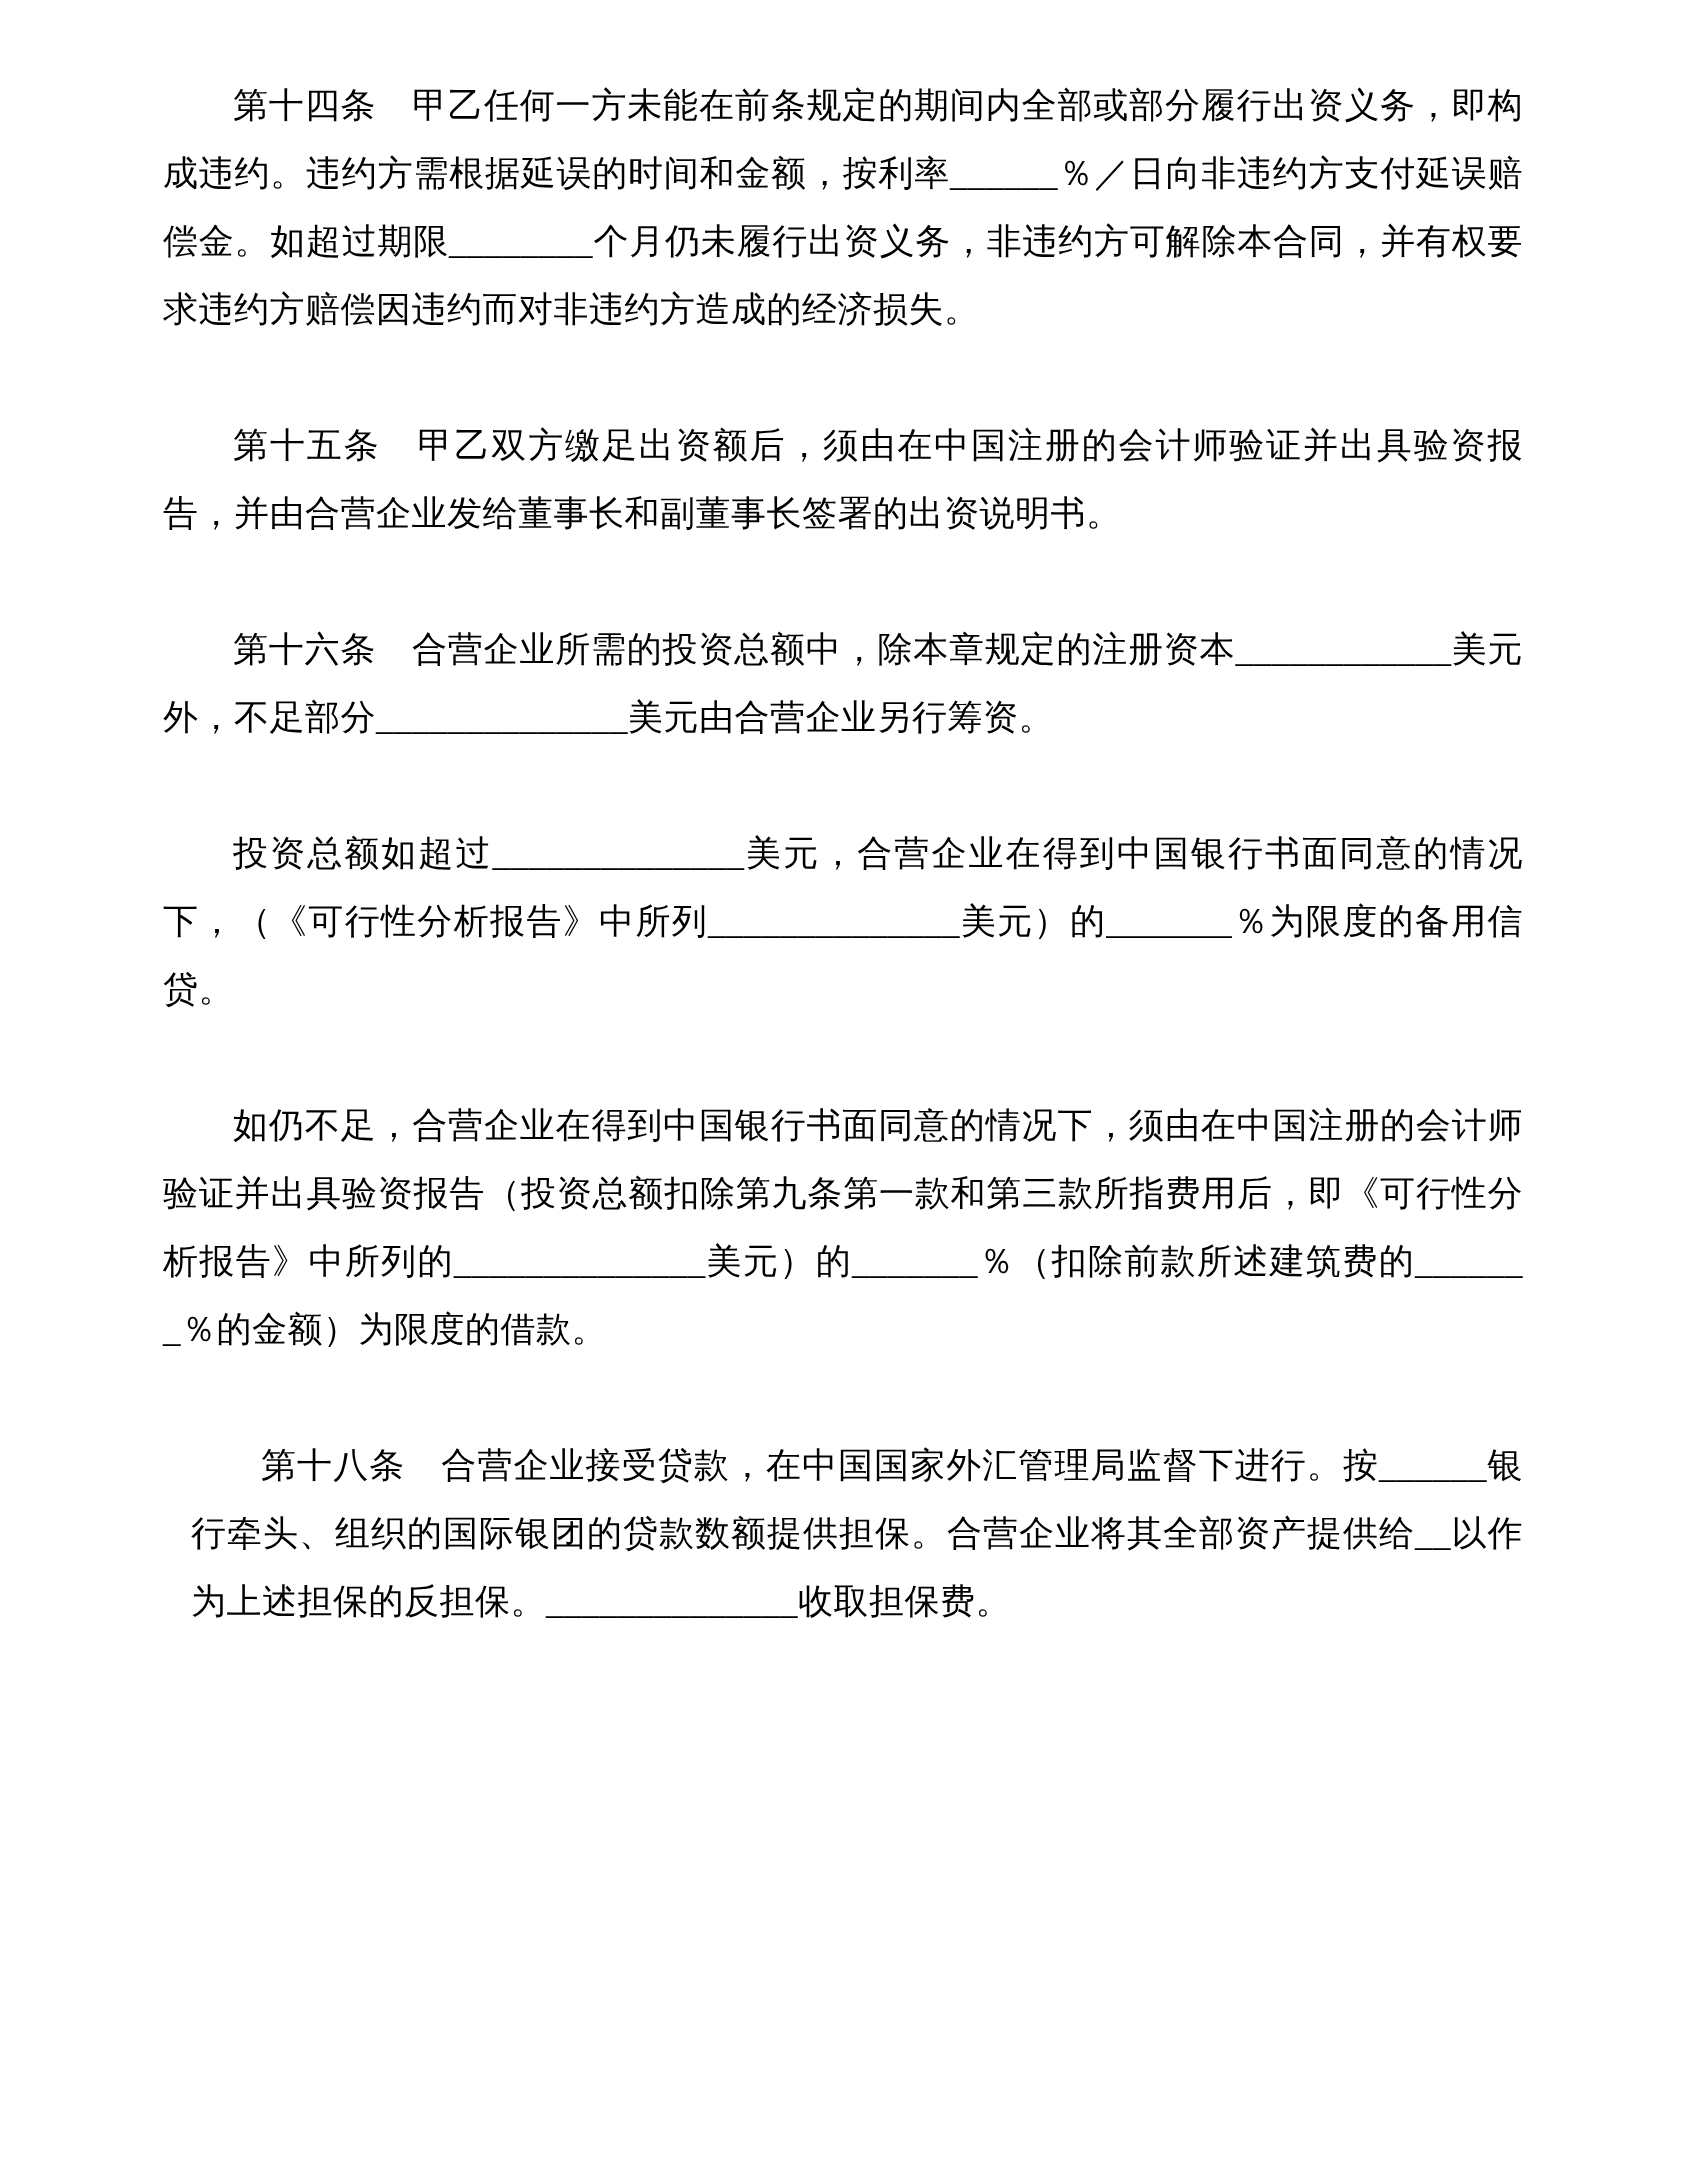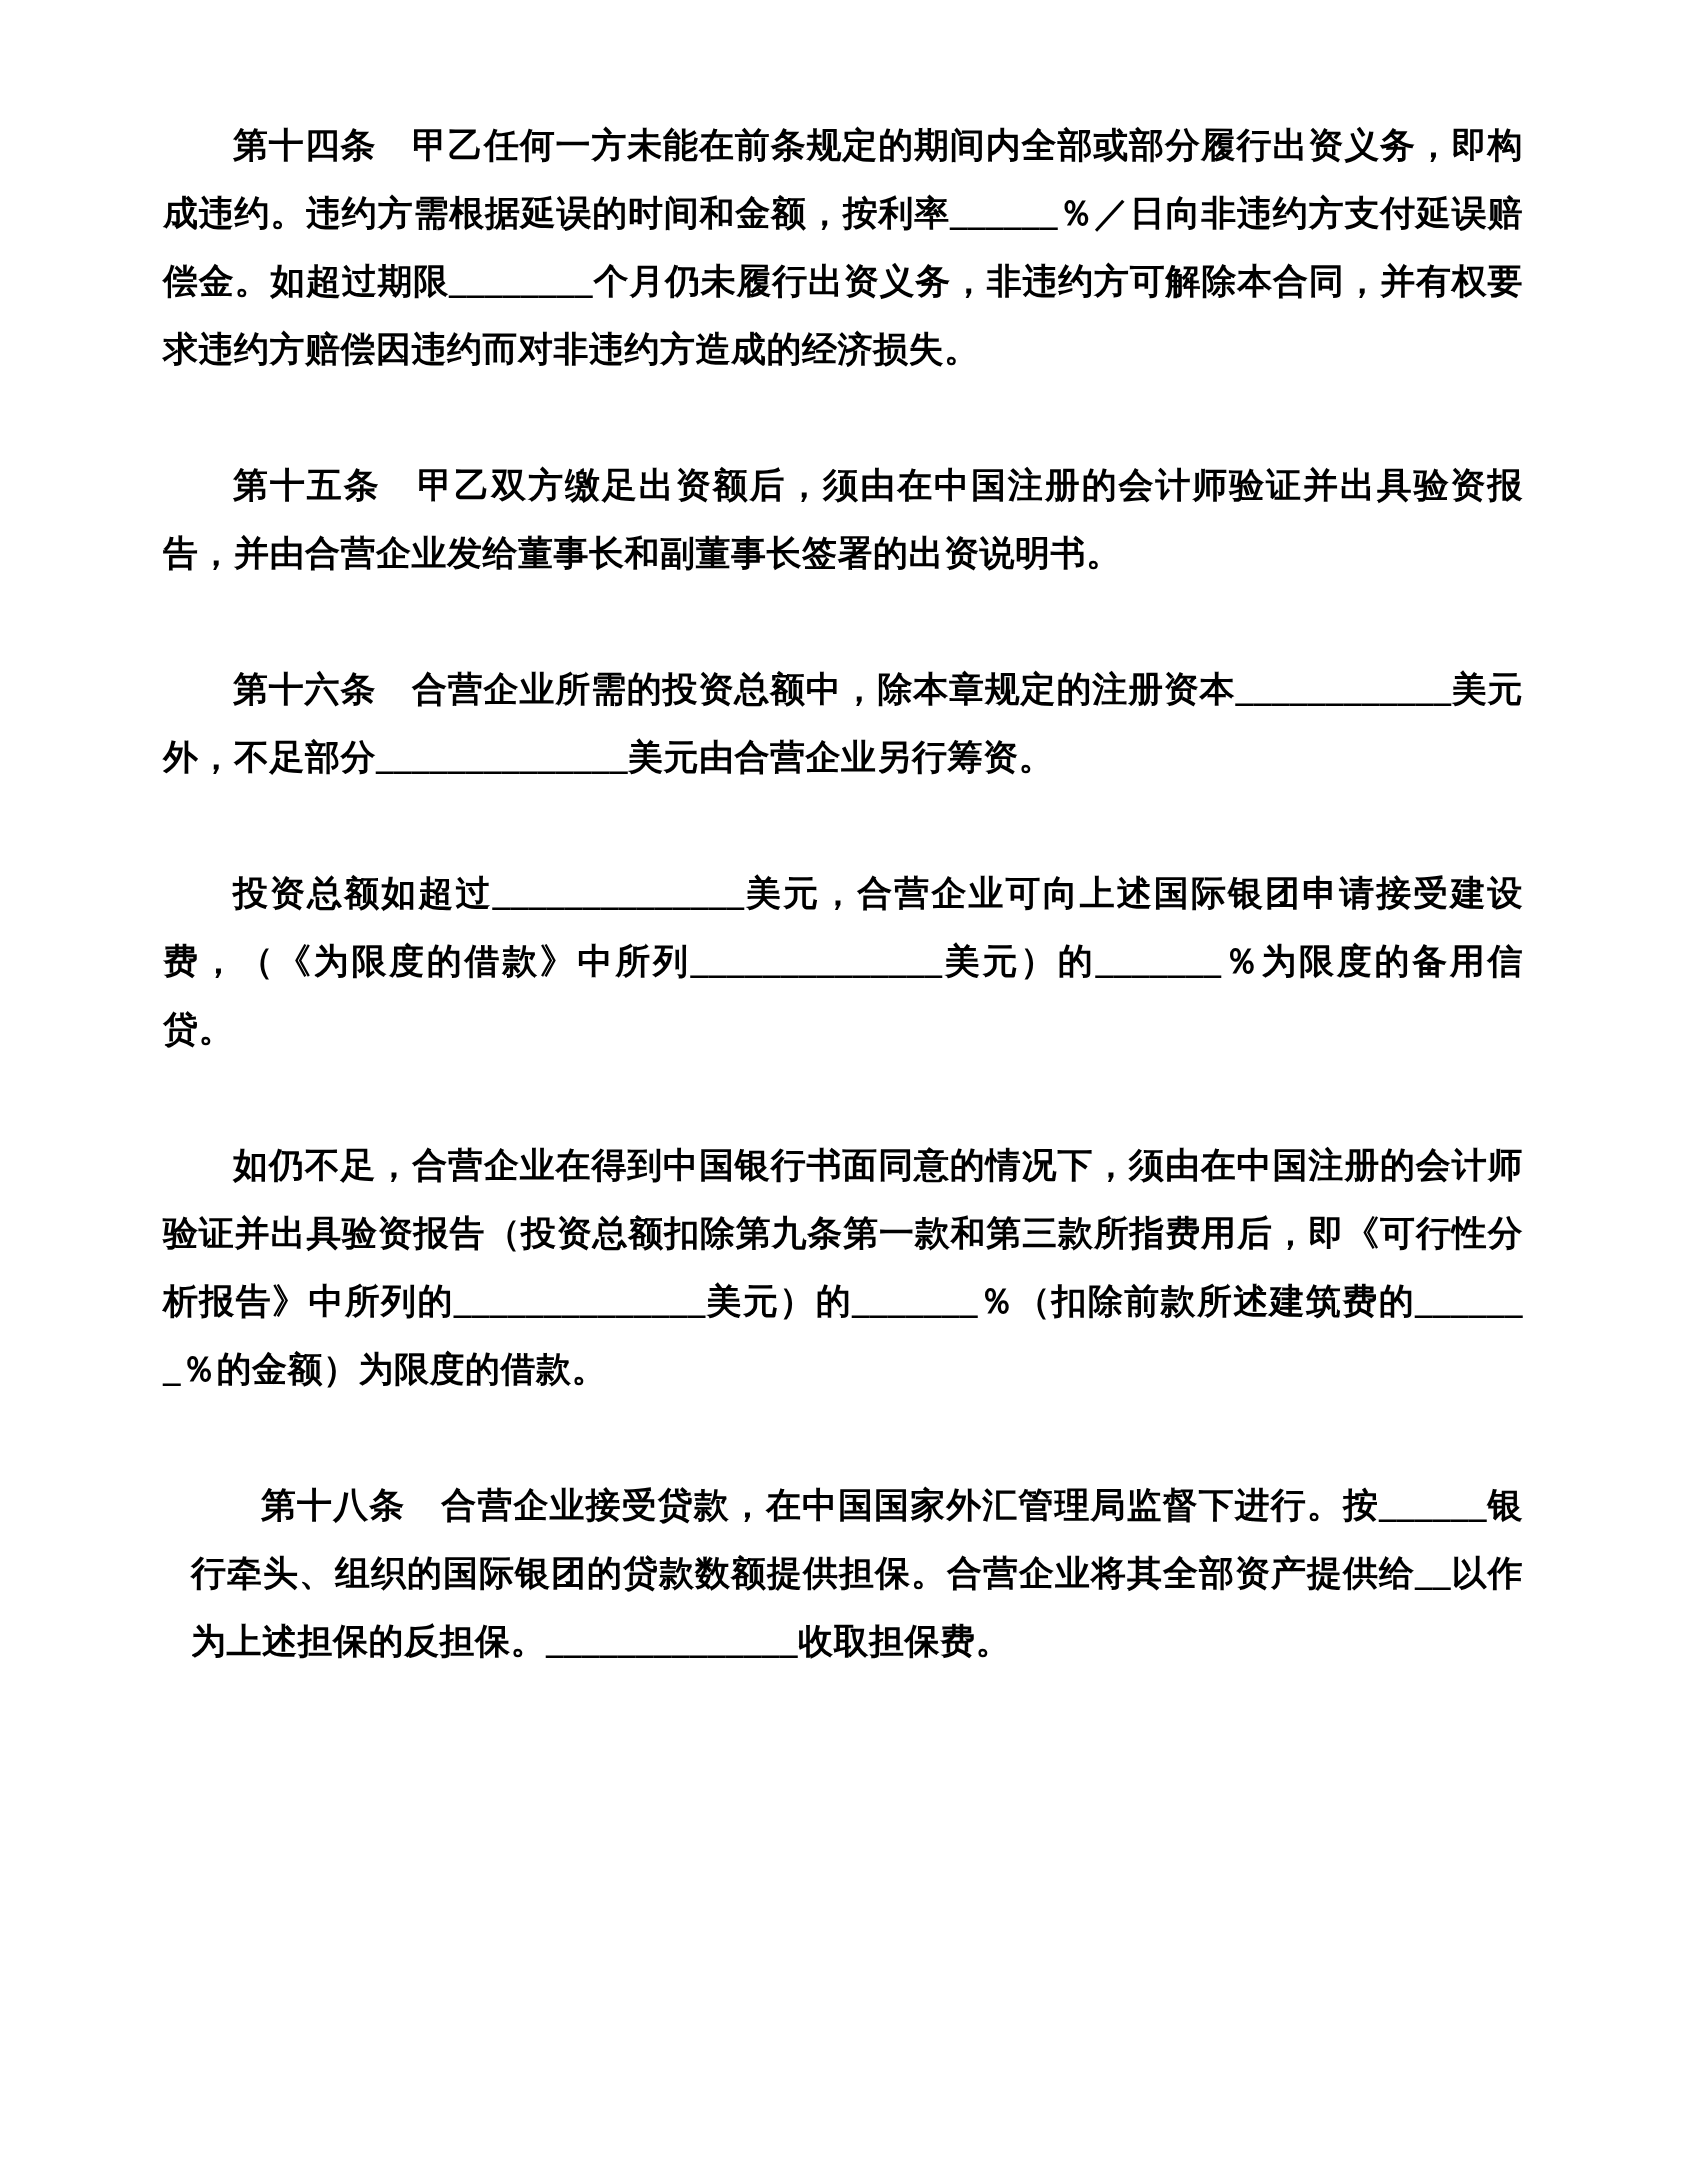--- a/index.html
+++ b/index.html
@@ -6,24 +6,23 @@
     margin: 0;
     padding: 0;
     background: #ffffff;
   }
   .page {
     position: relative;
     width: 1686px;
     min-height: 2182px;
     box-sizing: border-box;
     background: #ffffff;
-    padding: 112px 163px 55px 163px;
+    padding: 72px 163px 55px 163px;
     font-family: "Liberation Serif", "DejaVu Serif", serif;
     color: #000000;
-    font-weight: bold;
   }
   .doc-body p {
     margin: 0 0 68px 0;
     font-size: 35px;
     line-height: 68px;
     text-align: justify;
     text-justify: inter-ideograph;
     text-indent: 2em;
     word-break: break-all;
     letter-spacing: 0.5px;
@@ -34,18 +33,18 @@
   }
 </style>
 </head>
 <body>
 
 <div class="page">
   <div class="doc-body">
     <p>第十四条　甲乙任何一方未能在前条规定的期间内全部或部分履行出资义务，即构成违约。违约方需根据延误的时间和金额，按利率______％／日向非违约方支付延误赔偿金。如超过期限________个月仍未履行出资义务，非违约方可解除本合同，并有权要求违约方赔偿因违约而对非违约方造成的经济损失。</p>
     <p>第十五条　甲乙双方缴足出资额后，须由在中国注册的会计师验证并出具验资报告，并由合营企业发给董事长和副董事长签署的出资说明书。</p>
     <p>第十六条　合营企业所需的投资总额中，除本章规定的注册资本____________美元外，不足部分______________美元由合营企业另行筹资。</p>
-    <p>投资总额如超过______________美元，合营企业可向上述国际银团申请接受建设费，（《为限度的借款》中所列______________美元）的_______％为限度的备用信贷。</p>
+    <p>投资总额如超过______________美元，合营企业在得到中国银行书面同意的情况下，（《可行性分析报告》中所列______________美元）的_______％为限度的备用信贷。</p>
     <p>如仍不足，合营企业在得到中国银行书面同意的情况下，须由在中国注册的会计师验证并出具验资报告（投资总额扣除第九条第一款和第三款所指费用后，即《可行性分析报告》中所列的______________美元）的_______％（扣除前款所述建筑费的_______％的金额）为限度的借款。</p>
     <p>第十八条　合营企业接受贷款，在中国国家外汇管理局监督下进行。按______银行牵头、组织的国际银团的贷款数额提供担保。合营企业将其全部资产提供给__以作为上述担保的反担保。______________收取担保费。</p>
   </div>
 </div>
 
 
 </body></html>

